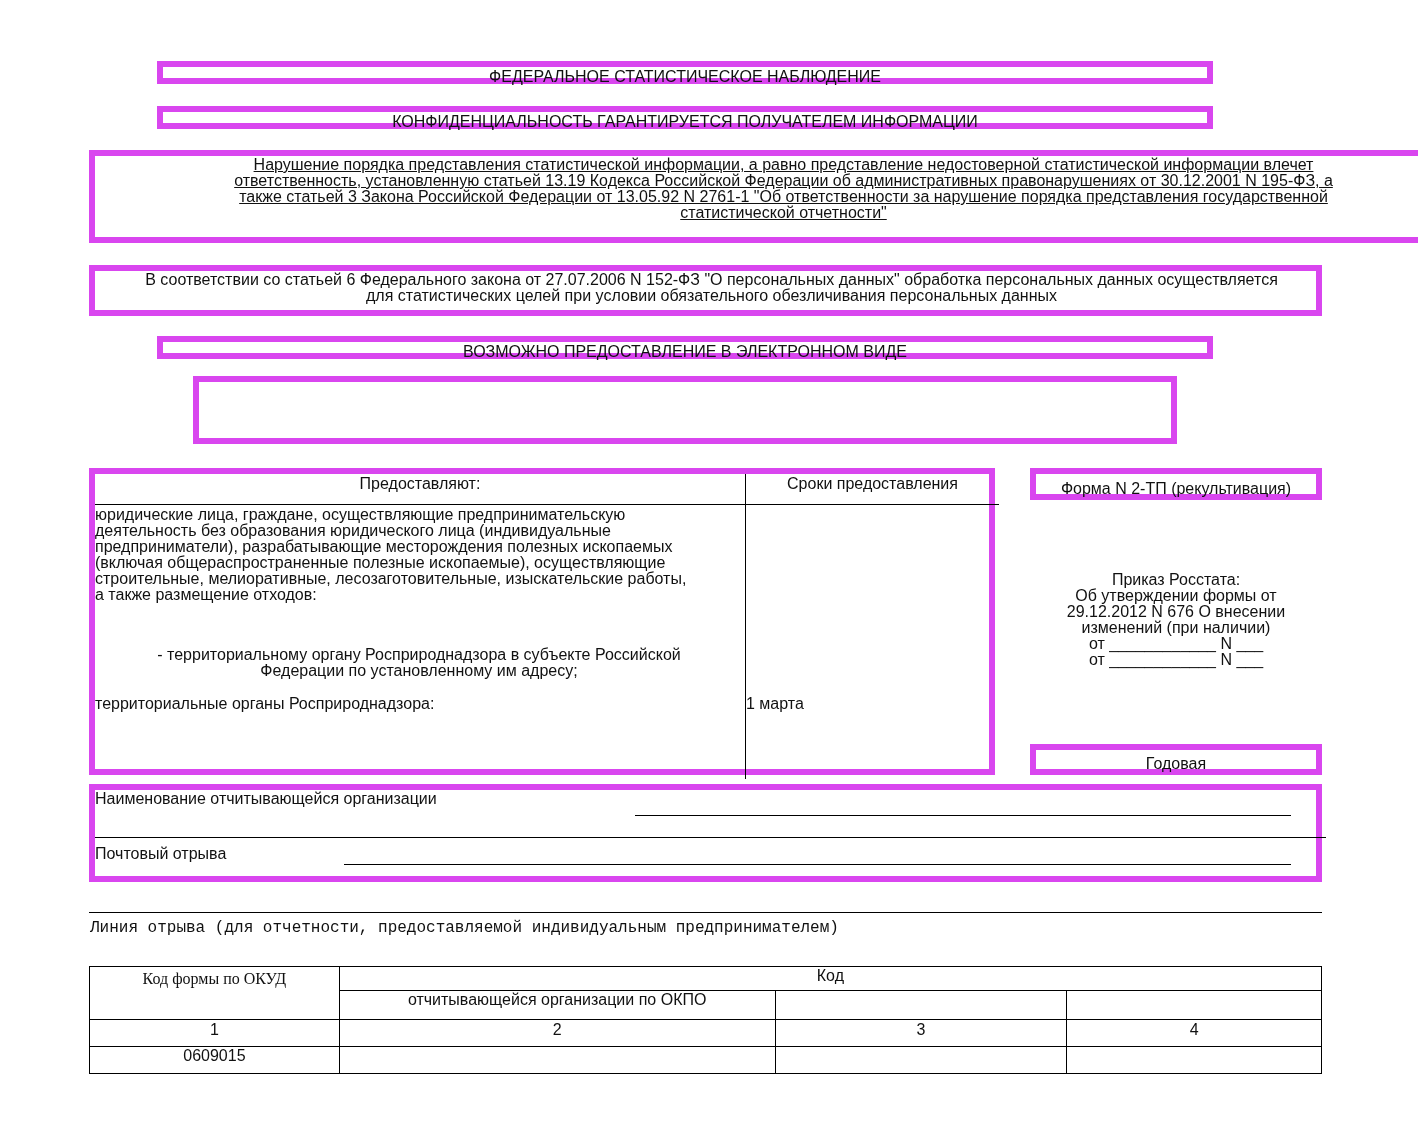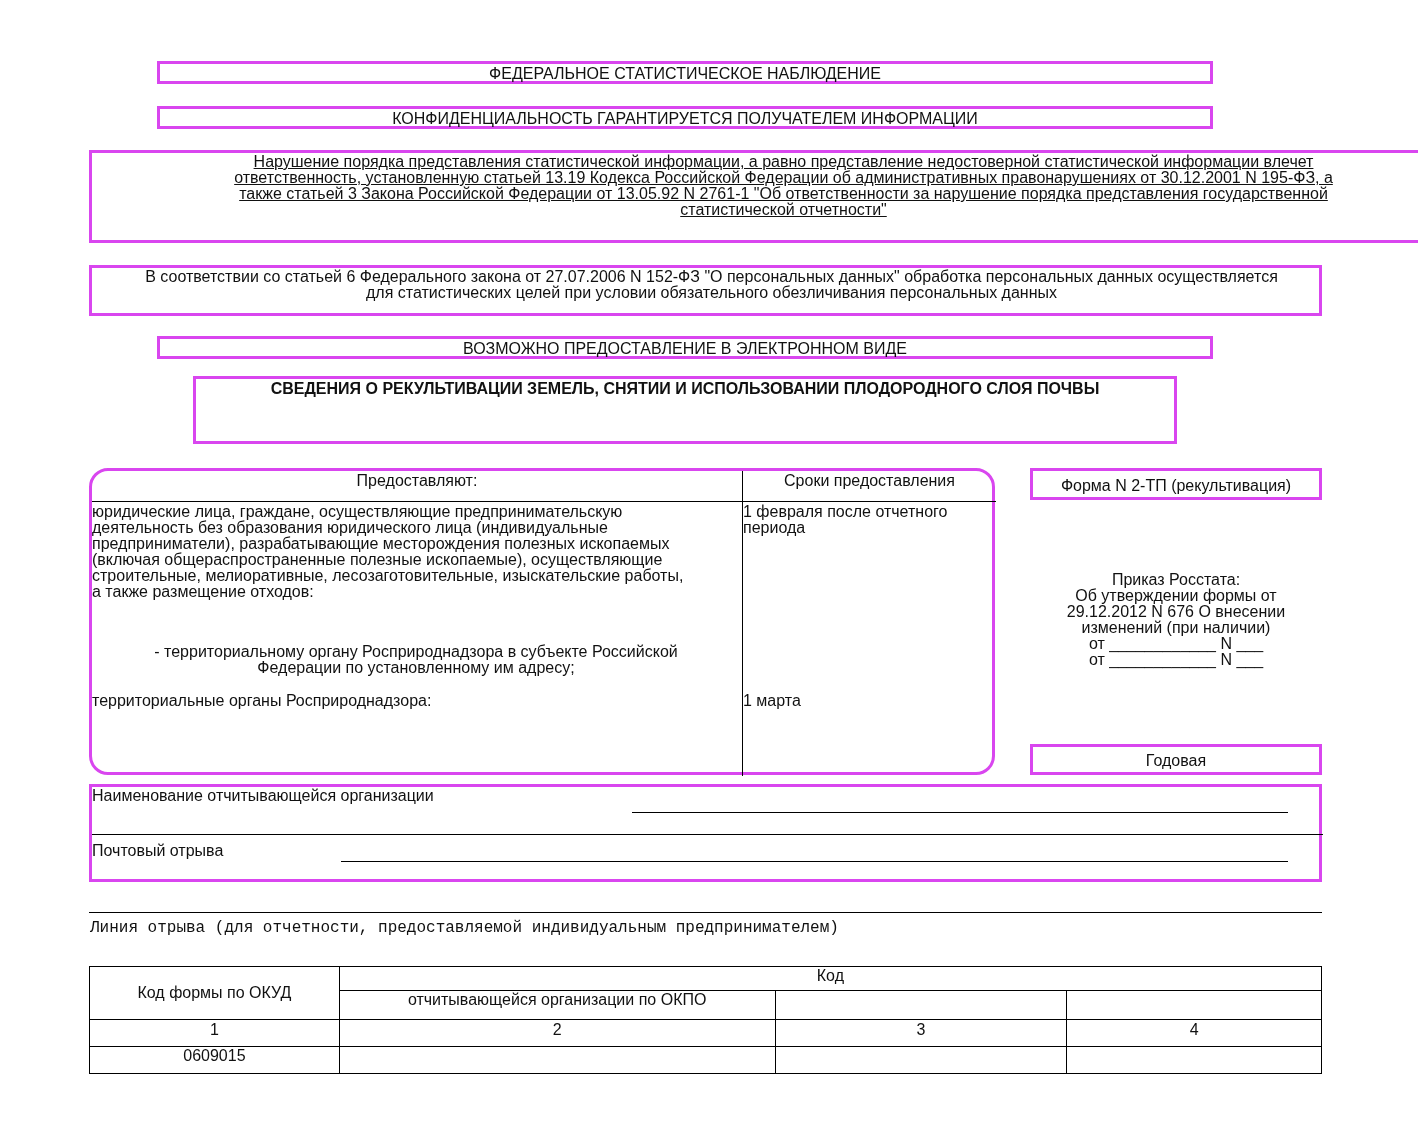--- a/index.html
+++ b/index.html
@@ -1,21 +1,21 @@
 <!DOCTYPE html>
 <html><head>
 <meta charset="utf-8">
 <style>
   html, body { margin: 0; padding: 0; background: #ffffff; }
   body {
     width: 1418px; height: 1138px; position: relative;
     font-family: "Liberation Sans", sans-serif; font-size: 16px; color: #111;
     line-height: 16px;
   }
-  .box { position: absolute; border: 3px solid #d946ef; box-sizing: border-box; }
+  .box { position: absolute; border: 6px solid #d946ef; box-sizing: border-box; }
   .center { text-align: center; }
   .abs { position: absolute; }
   .line { position: absolute; border-top: 1px solid #000; height: 0; }
   .para { white-space: pre-line; }
   table.grid { position: absolute; border-collapse: collapse; }
   table.grid td { border: 1px solid #000; padding: 0; vertical-align: top; font-size: 16px; line-height: 16px; }
 </style>
 </head>
 <body>
 
@@ -33,38 +33,35 @@
 статистической отчетности"</div>
 
 <div class="box center para" style="left:89px;top:265px;width:1233px;height:51px;padding-top:1px;padding-left:12px;">В соответствии со статьей 6 Федерального закона от 27.07.2006 N 152-ФЗ "О персональных данных" обработка персональных данных осуществляется
 для статистических целей при условии обязательного обезличивания персональных данных</div>
 
 <div class="box center" style="left:157px;top:336px;width:1056px;height:23px;line-height:20px;">
   <span>ВОЗМОЖНО ПРЕДОСТАВЛЕНИЕ В ЭЛЕКТРОННОМ ВИДЕ</span>
 </div>
 
 <div class="box center" style="left:193px;top:376px;width:984px;height:68px;font-weight:bold;">
-  <div style="margin-top:1px;line-height:18px;">СВЕДЕНИЯ О РЕКУЛЬТИВАЦИИ ЗЕМЕЛЬ, СНЯТИИ И ИСПОЛЬЗОВАНИИ ПЛОДОРОДНОГО СЛОЯ ПОЧВЫ</div>
 </div>
 
-<div class="box" style="left:89px;top:468px;width:906px;height:307px;border-radius:19px;">
+<div class="box" style="left:89px;top:468px;width:906px;height:307px;">
   <div class="abs" style="left:650px;top:0;width:0;height:305px;border-left:1px solid #000;"></div>
   <div class="abs" style="left:0;top:30px;width:904px;border-top:1px solid #000;"></div>
 
   <div class="abs center" style="left:0;top:2px;width:650px;">Предоставляют:</div>
   <div class="abs center" style="left:651px;top:2px;width:253px;">Сроки предоставления</div>
 
   <div class="abs para" style="left:0;top:33px;width:648px;">юридические лица, граждане, осуществляющие предпринимательскую
 деятельность без образования юридического лица (индивидуальные
 предприниматели), разрабатывающие месторождения полезных ископаемых
 (включая общераспространенные полезные ископаемые), осуществляющие
 строительные, мелиоративные, лесозаготовительные, изыскательские работы,
 а также размещение отходов:</div>
-  <div class="abs para" style="left:651px;top:33px;width:250px;">1 февраля после отчетного
-периода</div>
 
   <div class="abs para" style="left:0;top:173px;width:648px;text-align:center;">- территориальному органу Росприроднадзора в субъекте Российской
 Федерации по установленному им адресу;</div>
 
   <div class="abs para" style="left:0;top:222px;width:648px;">территориальные органы Росприроднадзора:</div>
   <div class="abs para" style="left:651px;top:222px;width:250px;">1 марта</div>
 
 </div>
 
 <div class="box center" style="left:1030px;top:468px;width:292px;height:32px;line-height:29px;">
@@ -95,21 +92,21 @@
 
 <table class="grid" style="left:89px;top:966px;width:1233px;">
   <colgroup>
     <col style="width:250px;">
     <col style="width:436px;">
     <col style="width:292px;">
     <col style="width:255px;">
   </colgroup>
   <tbody>
       <tr style="height:24px;">
-    <td rowspan="2" class="center" style="padding-top:18px;">Код формы по ОКУД</td>
+    <td rowspan="2" class="center" style="padding-top:4px;font-family:Liberation Serif, serif;">Код формы по ОКУД</td>
     <td colspan="3" class="center" style="padding-top:1px;">Код</td>
   </tr>
   <tr style="height:29px;">
     <td class="center" style="padding-top:1px;">отчитывающейся организации по ОКПО</td>
     <td class="center"></td>
     <td class="center"></td>
   </tr>
   <tr style="height:27px;">
     <td class="center" style="padding-top:2px;">1</td>
     <td class="center" style="padding-top:2px;">2</td>

